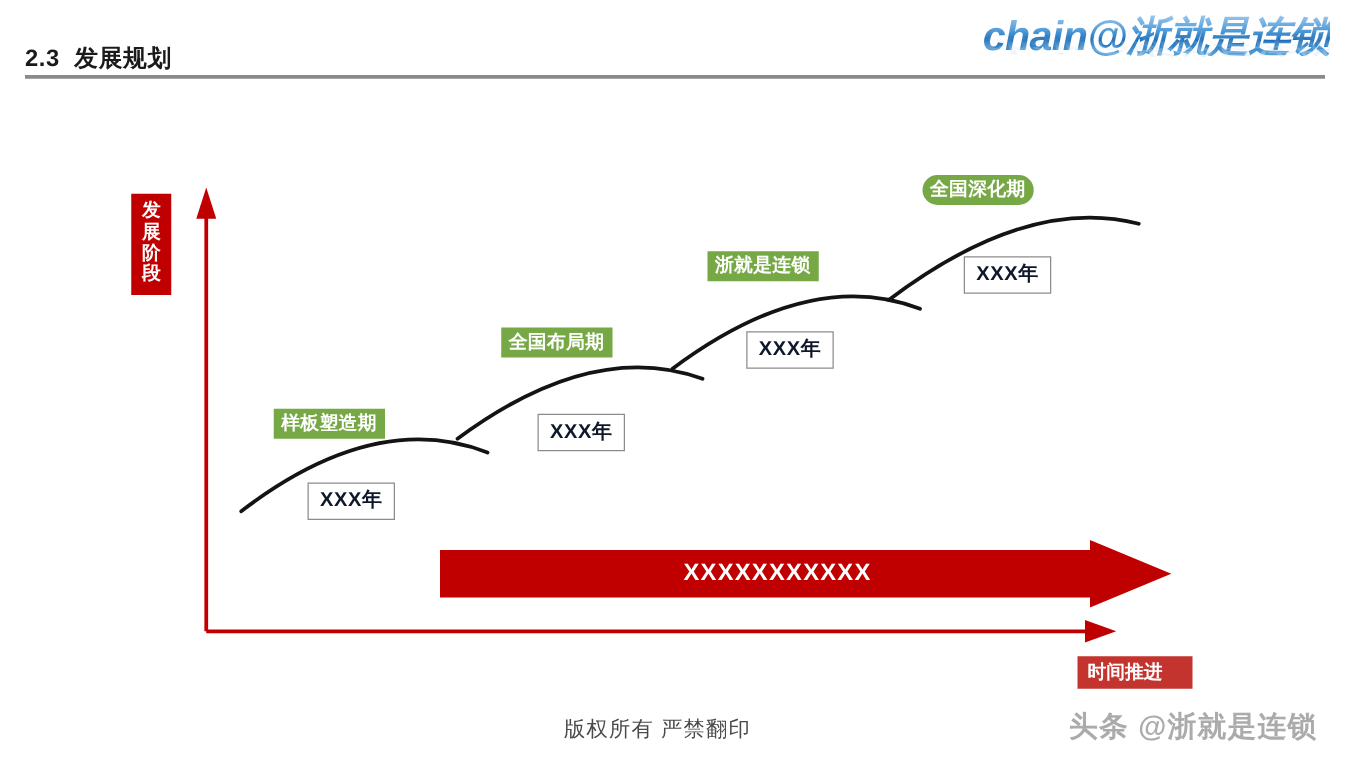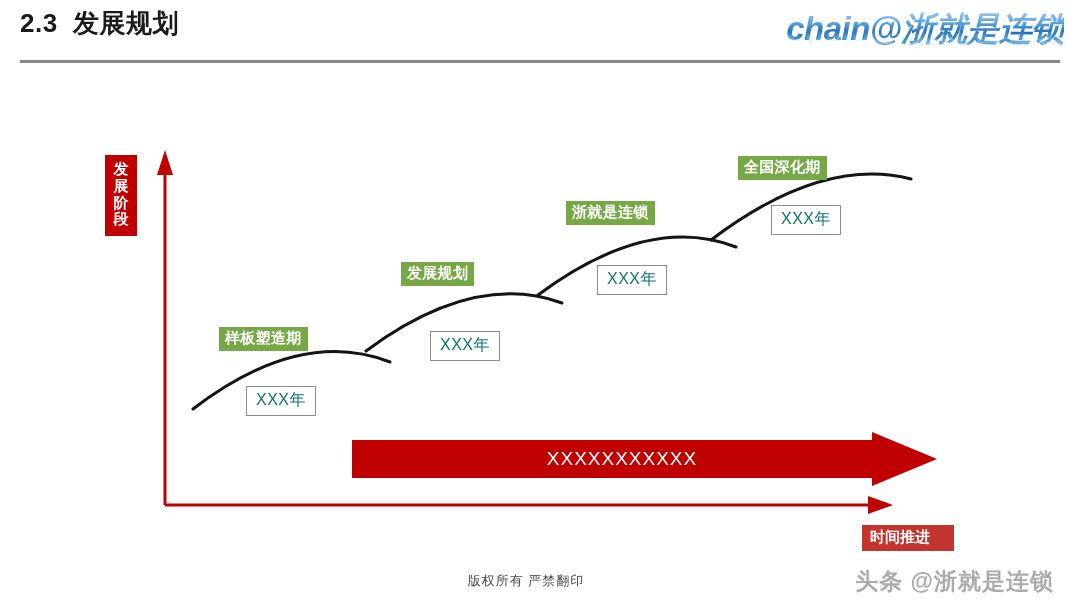--- a/index.html
+++ b/index.html
@@ -15,22 +15,22 @@
     width: 1080px;
     height: 606px;
     background: #ffffff;
     overflow: hidden;
   }
 
   
   #page-title {
     position: absolute;
     left: 20px;
-    top: 6px;
-    font-size: 26px;
+    top: 34px;
+    font-size: 19px;
     font-weight: bold;
     color: #1a1a1a;
     letter-spacing: 0.5px;
     white-space: pre;
   }
   #title-rule {
     position: absolute;
     left: 20px;
     top: 60px;
     width: 1040px;
@@ -123,23 +123,23 @@
     padding: 2px 6px 3px 6px;
     white-space: nowrap;
     letter-spacing: 0.3px;
   }
 
   
   .year-box {
     position: absolute;
     background: #ffffff;
     border: 1px solid #8c8c8c;
-    color: #0f766e;
+    color: #0f172a;
     font-size: 16px;
-    font-weight: normal;
+    font-weight: bold;
     padding: 3px 9px 4px 9px;
     white-space: nowrap;
     letter-spacing: 0.5px;
   }
 
   
   #progress-arrow {
     position: absolute;
     left: 352px;
     top: 432px;
@@ -150,33 +150,33 @@
     position: absolute;
     left: 352px;
     top: 432px;
     width: 540px;
     height: 54px;
     display: flex;
     align-items: center;
     justify-content: center;
     color: #ffffff;
     font-size: 19px;
-    font-weight: normal;
+    font-weight: bold;
     letter-spacing: 1px;
     pointer-events: none;
   }
 
   
   #footer-copyright {
     position: absolute;
     left: 0;
     top: 572px;
     width: 1052px;
     text-align: center;
-    font-size: 13px;
+    font-size: 17px;
     color: #4a4a4a;
     letter-spacing: 1px;
   }
   #watermark {
     position: absolute;
     right: 26px;
     top: 566px;
     font-size: 23px;
     font-weight: bold;
     color: #8c8c8c;
@@ -223,23 +223,23 @@
   <div id="y-axis-label">
     <span>发</span>
     <span>展</span>
     <span>阶</span>
     <span>段</span>
   </div>
 
   <div id="x-axis-label">时间推进</div>
 
   <div class="stage-label" style="left:219px; top:310px;margin-top:17px;">样板塑造期</div>
-  <div class="stage-label" style="left:401px; top:262px;">发展规划</div>
+  <div class="stage-label" style="left:401px; top:262px;">全国布局期</div>
   <div class="stage-label" style="left:566px; top:201px;">浙就是连锁</div>
-  <div class="stage-label" style="left:738px; top:156px;">全国深化期</div>
+  <div class="stage-label" style="left:738px; top:140px;border-radius:12px;">全国深化期</div>
 
   <div class="year-box" style="left:246px; top:386px;">XXX年</div>
   <div class="year-box" style="left:430px; top:331px;">XXX年</div>
   <div class="year-box" style="left:597px; top:265px;">XXX年</div>
   <div class="year-box" style="left:771px; top:205px;">XXX年</div>
 
   <div id="progress-arrow">
     <svg width="585" height="54" viewBox="0 0 585 54" xmlns="http://www.w3.org/2000/svg">
       <polygon points="0,8 520,8 520,0 585,27 520,54 520,46 0,46" fill="#C00000"></polygon>
     </svg>

